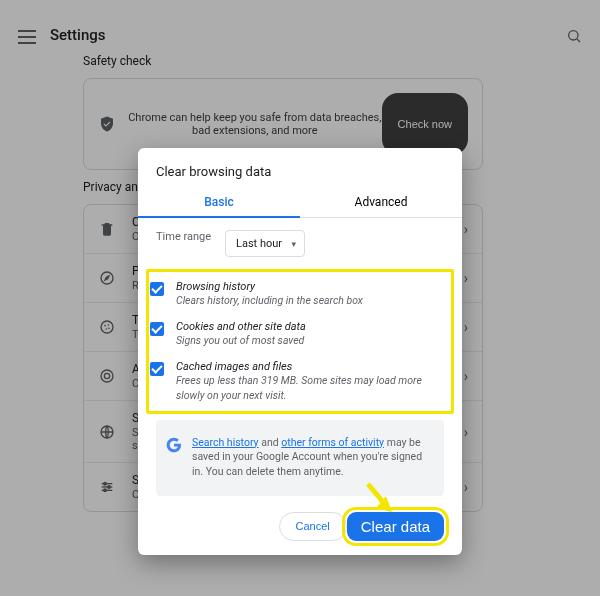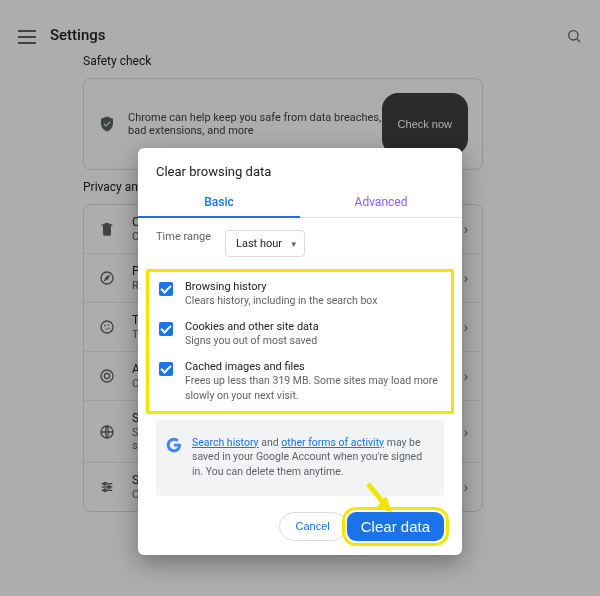--- a/index.html
+++ b/index.html
@@ -33,21 +33,21 @@
     border: 1px solid #dadce0;
     border-radius: 8px;
     background: #fff;
   }
   .safety-card {
     display: flex;
     align-items: center;
     padding: 14px 14px;
   }
   .shield-icon { width: 18px; height: 18px; margin-right: 12px; color: #5f6368; flex-shrink:0; }
-  .safety-text { font-size: 11px; color: #3c4043; flex: 1; }
+  .safety-text { font-size: 11px; color: #3c4043; flex: 1; text-align: center; }
   .check-now {
     background: #404040;
     color: #fff;
     border: none;
     border-radius: 16px;
     padding: 25px 16px;
     font-size: 11px;
     cursor: pointer;
   }
 
@@ -90,21 +90,21 @@
   .tabs {
     display: flex;
     border-bottom: 1px solid #e0e0e0;
   }
   .tab {
     flex: 1;
     text-align: center;
     font-size: 12px;
     padding: 6px 0 8px;
     cursor: pointer;
-    color: #8b5cf6;
+    color: #000000;
     position: relative;
   }
   .tab.active { color: #1a73e8; font-weight: 500; }
   .tab.active::after {
     content: "";
     position: absolute;
     left: 0; right: 0; bottom: -1px;
     height: 2px;
     background: #1a73e8;
   }
@@ -132,21 +132,22 @@
   }
 
   .highlight-box {
     border: 3px solid #f2e600;
     margin: 0 8px 6px;
     border-radius: 2px;
     padding-top: 4px;
   }
   .check-row {
     display: flex;
-    padding: 4px 10px 8px;
+    padding: 4px 1px 8px;
+    font-style: italic;
   }
   .checkbox {
     width: 14px; height: 14px;
     background: #1a73e8;
     border-radius: 2px;
     margin-top: 2px;
     margin-right: 12px;
     position: relative;
     cursor: pointer;
     flex-shrink: 0;

